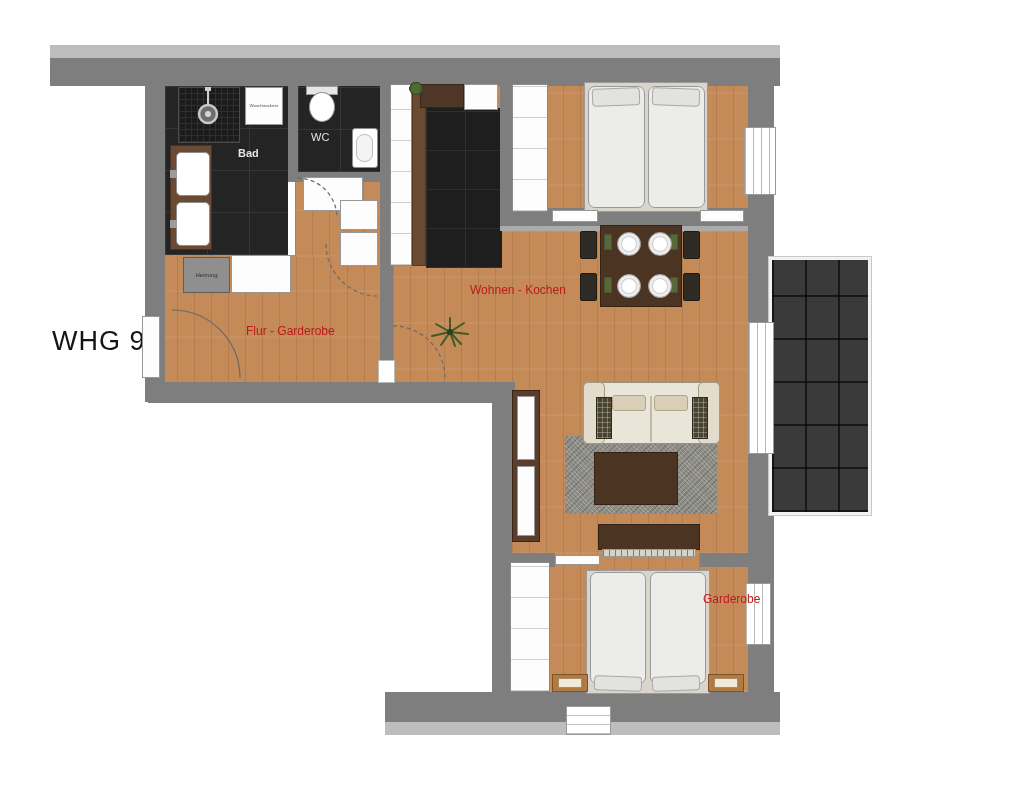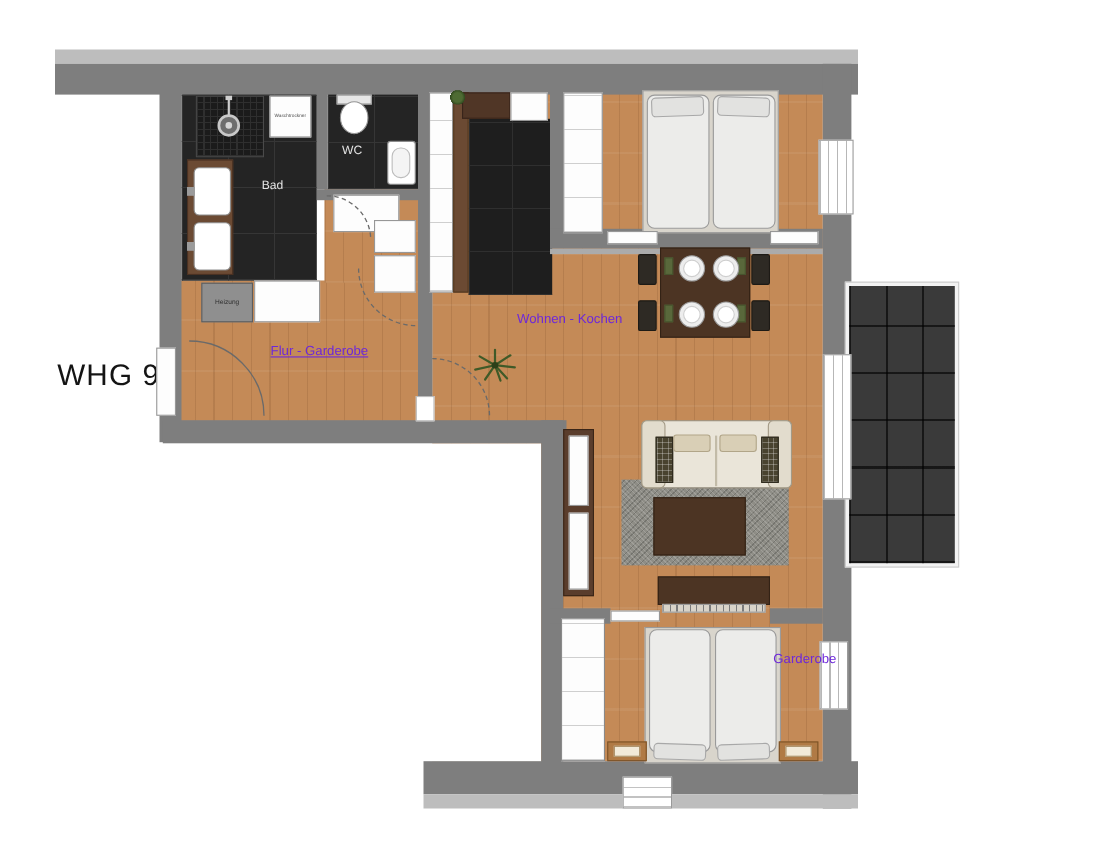--- a/index.html
+++ b/index.html
@@ -38,21 +38,21 @@
         box-shadow:inset 0 0 0 3px #ededed, inset 0 0 0 4px #cfcfcf;}
   .napkin{background:#59683b;border:1px solid #47542e;}
   .mattress{background:#ececea;border:1px solid #9a9a9a;border-radius:7px;}
   .pillow{background:#e2e2e0;border:1px solid #a8a8a8;border-radius:4px;}
   .plaid{background:#49432f;border:1px solid #2e2a1d;
         background-image:repeating-linear-gradient(0deg,rgba(255,255,255,.28) 0 1px,transparent 1px 5px),
                          repeating-linear-gradient(90deg,rgba(255,255,255,.28) 0 1px,transparent 1px 5px);}
   .rug{background:#8e8d86;
         background-image:repeating-linear-gradient(45deg,rgba(255,255,255,.16) 0 1px,transparent 1px 3px),
                          repeating-linear-gradient(-45deg,rgba(0,0,0,.18) 0 1px,transparent 1px 4px);}
-  .room-label{color:#6d28d9;font-size:12px;white-space:nowrap;}
+  .room-label{color:#b91c1c;font-size:12px;white-space:nowrap;}
   .room-label.on-dark{color:#e3e3e3;font-size:11px;}
   .tiny-label{font-size:6px;color:#4a4a4a;white-space:nowrap;}
   #unit-title{font-size:27px;color:#141414;letter-spacing:1px;}
   svg.overlay{position:absolute;left:0;top:0;pointer-events:none;}
 </style>
 </head>
 <body>
 
 <div id="canvas">
 
@@ -96,36 +96,36 @@
 
   <div class="abs shower" style="left:178px;top:87px;width:62px;height:56px;"></div>
   <div class="abs white-box" style="left:245px;top:87px;width:38px;height:38px;display:flex;align-items:center;justify-content:center;">
     <span class="tiny-label" style="transform:scale(.72);">Waschtrockner</span>
   </div>
   <div class="abs mid-wood" style="left:170px;top:145px;width:42px;height:105px;border:1px solid #4a3122;"></div>
   <div class="abs sink" style="left:176px;top:152px;width:34px;height:44px;"></div>
   <div class="abs sink" style="left:176px;top:202px;width:34px;height:44px;"></div>
   <div class="abs" style="left:170px;top:170px;width:7px;height:8px;background:#9b9b9b;"></div>
   <div class="abs" style="left:170px;top:220px;width:7px;height:8px;background:#9b9b9b;"></div>
-  <span class="abs room-label on-dark" style="left:238px;top:163px;">Bad</span>
+  <span class="abs room-label on-dark" style="left:238px;top:147px;font-weight:bold;">Bad</span>
 
   <div class="abs" style="left:306px;top:86px;width:32px;height:9px;background:#e6e6e6;border:1px solid #999;"></div>
   <div class="abs" style="left:309px;top:92px;width:26px;height:30px;background:#fff;border:1px solid #949494;border-radius:50%;"></div>
   <div class="abs sink" style="left:352px;top:128px;width:26px;height:40px;border-radius:3px;"></div>
   <div class="abs" style="left:356px;top:134px;width:17px;height:28px;background:#f4f4f4;border:1px solid #bdbdbd;border-radius:8px;"></div>
   <span class="abs room-label on-dark" style="left:311px;top:131px;">WC</span>
 
   <div class="abs" style="left:183px;top:257px;width:47px;height:36px;background:#8f8f8f;border:1px solid #5d5d5d;display:flex;align-items:center;justify-content:center;">
     <span class="tiny-label" style="color:#2e2e2e;">Heizung</span>
   </div>
   <div class="abs white-box" style="left:231px;top:255px;width:60px;height:38px;"></div>
   <div class="abs white-box" style="left:303px;top:177px;width:60px;height:34px;"></div>
   <div class="abs white-box" style="left:340px;top:200px;width:38px;height:30px;"></div>
   <div class="abs white-box" style="left:340px;top:232px;width:38px;height:34px;"></div>
-  <span class="abs room-label" style="left:246px;top:312px;text-decoration:underline;">Flur - Garderobe</span>
+  <span class="abs room-label" style="left:246px;top:324px;">Flur - Garderobe</span>
 
   <div class="abs wardrobe" style="left:390px;top:84px;width:22px;height:182px;"></div>
   <div class="abs mid-wood" style="left:412px;top:84px;width:14px;height:182px;border:1px solid #53381f;"></div>
   <div class="abs" style="left:420px;top:84px;width:44px;height:24px;background:#503626;border:1px solid #38241a;"></div>
   <div class="abs white-box" style="left:464px;top:84px;width:34px;height:26px;"></div>
   <div class="abs" style="left:409px;top:82px;width:14px;height:13px;background:radial-gradient(circle,#4e6b33 0 45%,#32491f 70%,transparent 72%);"></div>
   <span class="abs room-label" style="left:470px;top:283px;">Wohnen - Kochen</span>
 
   <div class="abs wardrobe" style="left:512px;top:84px;width:36px;height:128px;"></div>
   <div class="abs" style="left:584px;top:82px;width:124px;height:130px;background:#d9d5cc;border:1px solid #9a9a9a;"></div>

